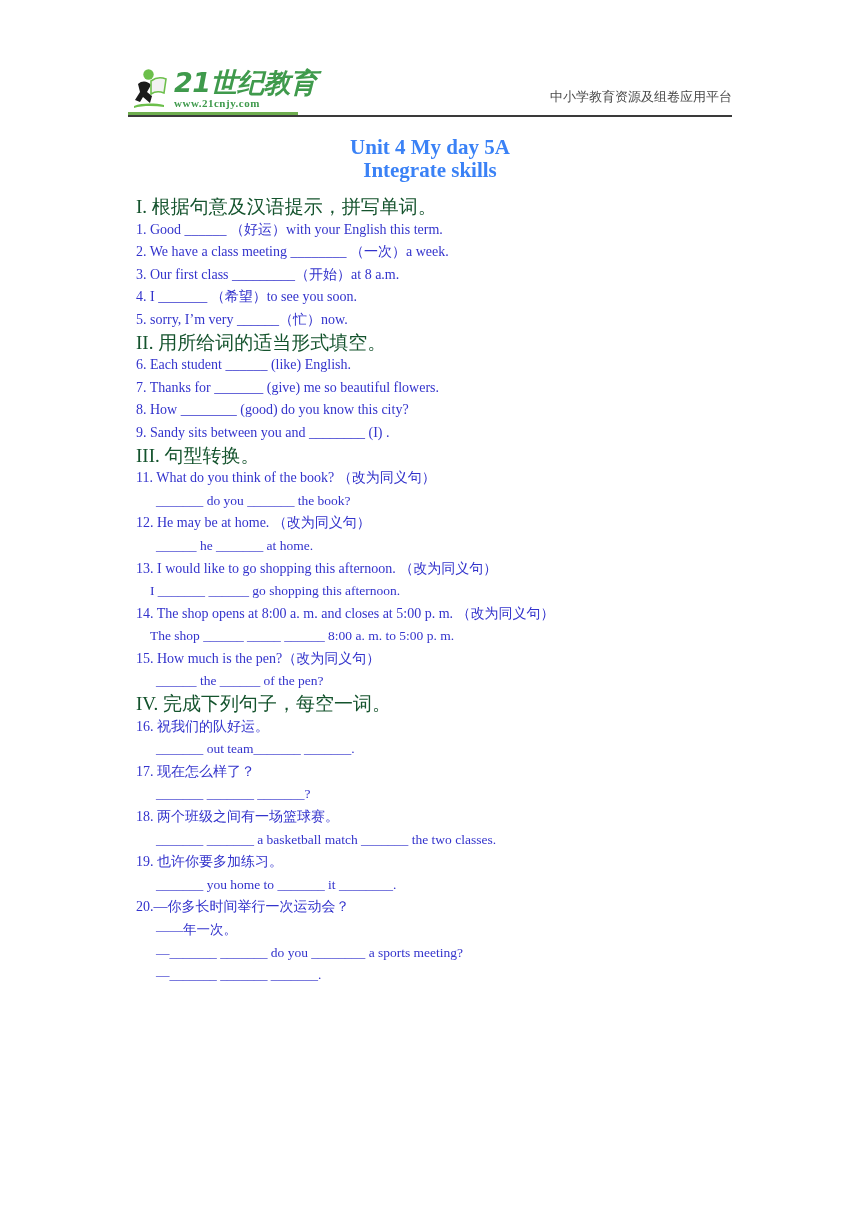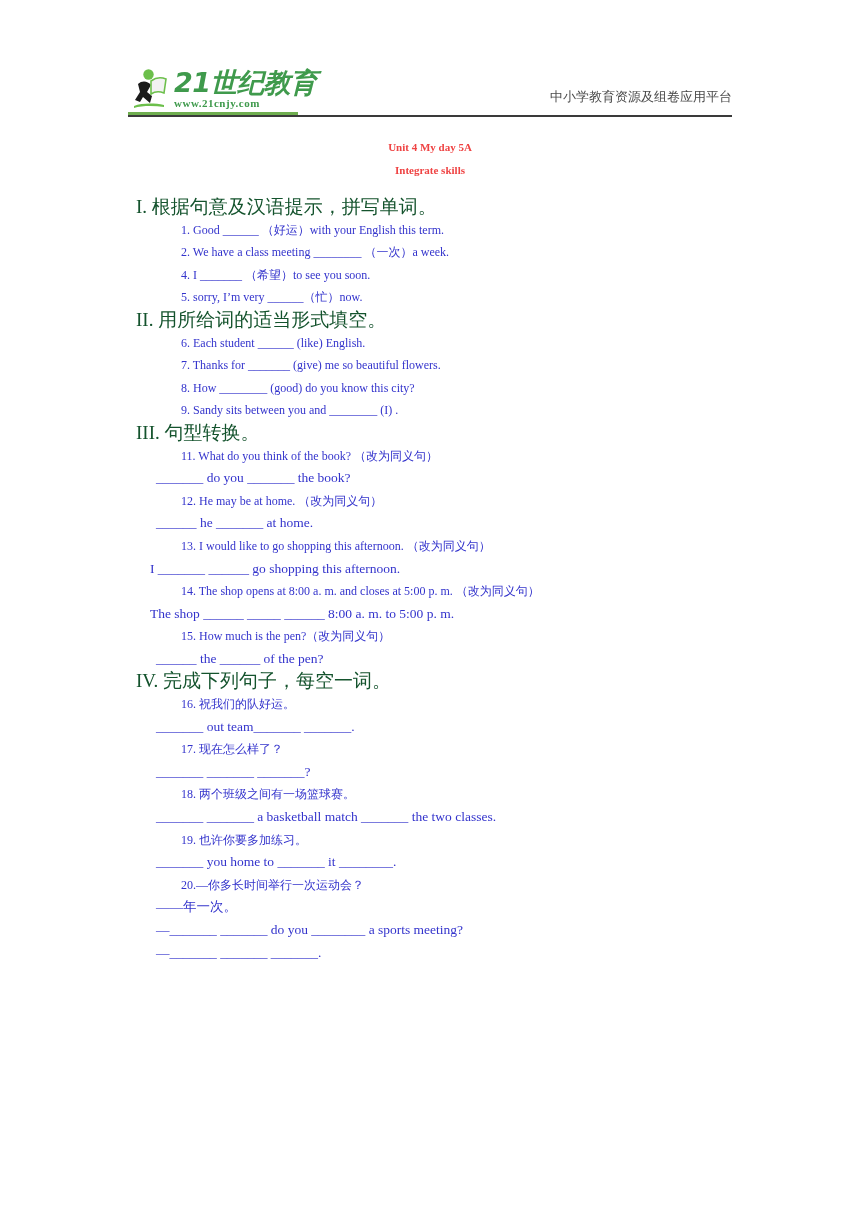--- a/index.html
+++ b/index.html
@@ -99,46 +99,45 @@
   .title-block {
     position: absolute;
     left: 128px;
     top: 136px;
     width: 604px;
     text-align: center;
   }
   .title-line {
     font-family: "Liberation Serif", serif;
     font-weight: bold;
-    font-size: 11px;
+    font-size: 21px;
     line-height: 23px;
-    color: #ef4444;
+    color: #3b82f6;
   }
 
   
   .content {
     position: absolute;
     left: 136px;
     top: 196px;
     width: 640px;
     font-size: 13.5px;
     line-height: 22.6px;
   }
   .section-head {
     color: #14532d;
     font-size: 19px;
     line-height: 22.6px;
     white-space: nowrap;
   }
   .q-line {
     color: #3333cc;
-    font-size: 12px;
-    line-height: 22.6px;
-    white-space: nowrap;
-    margin-left: 45px;
+    font-size: 14px;
+    line-height: 22.6px;
+    white-space: nowrap;
   }
   .a-line {
     color: #3333cc;
     font-size: 13.5px;
     line-height: 22.6px;
     white-space: nowrap;
     padding-left: 14px;
   }
   .a-line.deep {
     padding-left: 20px;
@@ -172,20 +171,21 @@
   <div class="title-block">
     <div class="title-line">Unit 4 My day 5A</div>
     <div class="title-line">Integrate skills</div>
   </div>
 
   <div class="content">
 
     <div class="section-head">I. 根据句意及汉语提示，拼写单词。</div>
     <div class="q-line">1. Good ______ （好运）with your English this term.</div>
     <div class="q-line">2. We have a class meeting ________ （一次）a week.</div>
+    <div class="q-line">3. Our first class _________（开始）at 8 a.m.</div>
     <div class="q-line">4. I _______ （希望）to see you soon.</div>
     <div class="q-line">5. sorry, I’m very ______（忙）now.</div>
 
     <div class="section-head">II. 用所给词的适当形式填空。</div>
     <div class="q-line">6. Each student ______ (like) English.</div>
     <div class="q-line">7. Thanks for _______ (give) me so beautiful flowers.</div>
     <div class="q-line">8. How ________ (good) do you know this city?</div>
     <div class="q-line">9. Sandy sits between you and ________ (I) .</div>
 
     <div class="section-head">III. 句型转换。</div>

